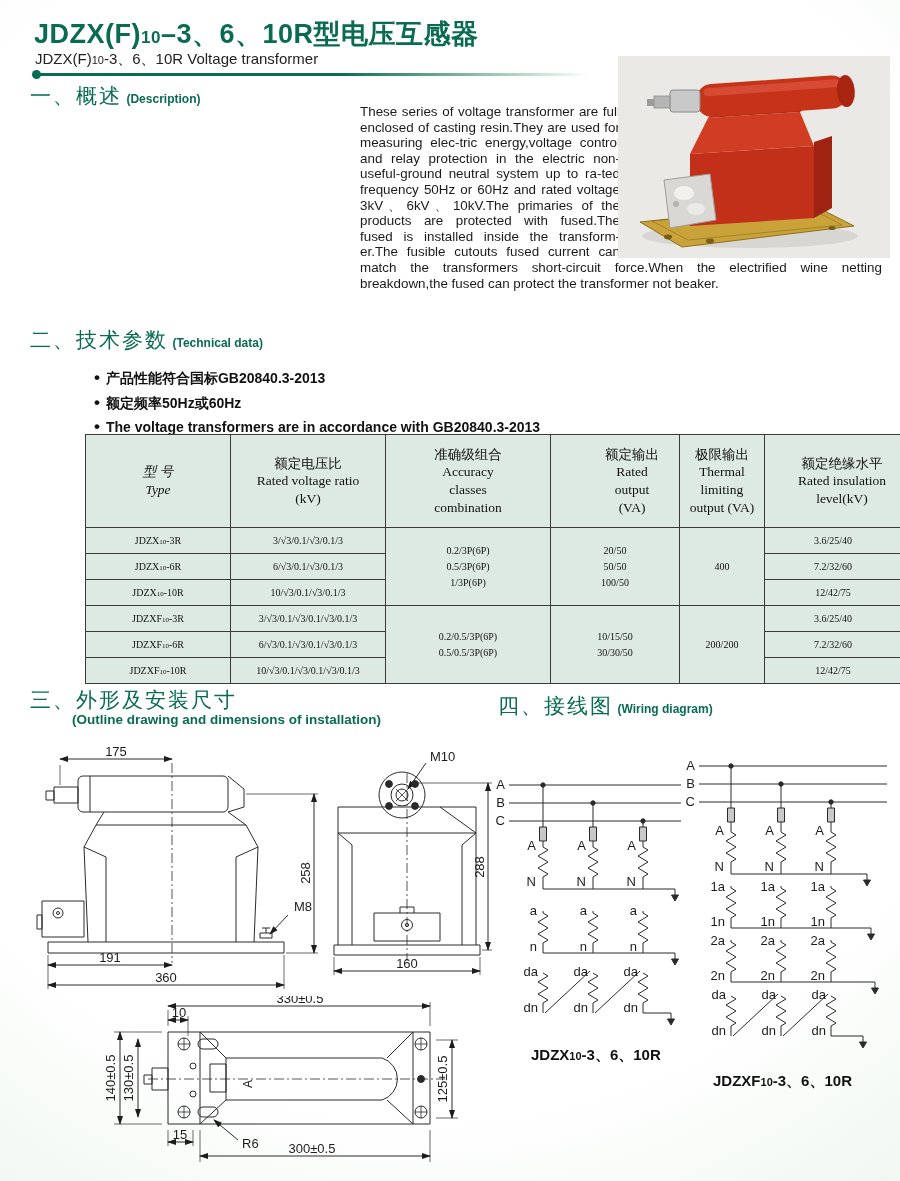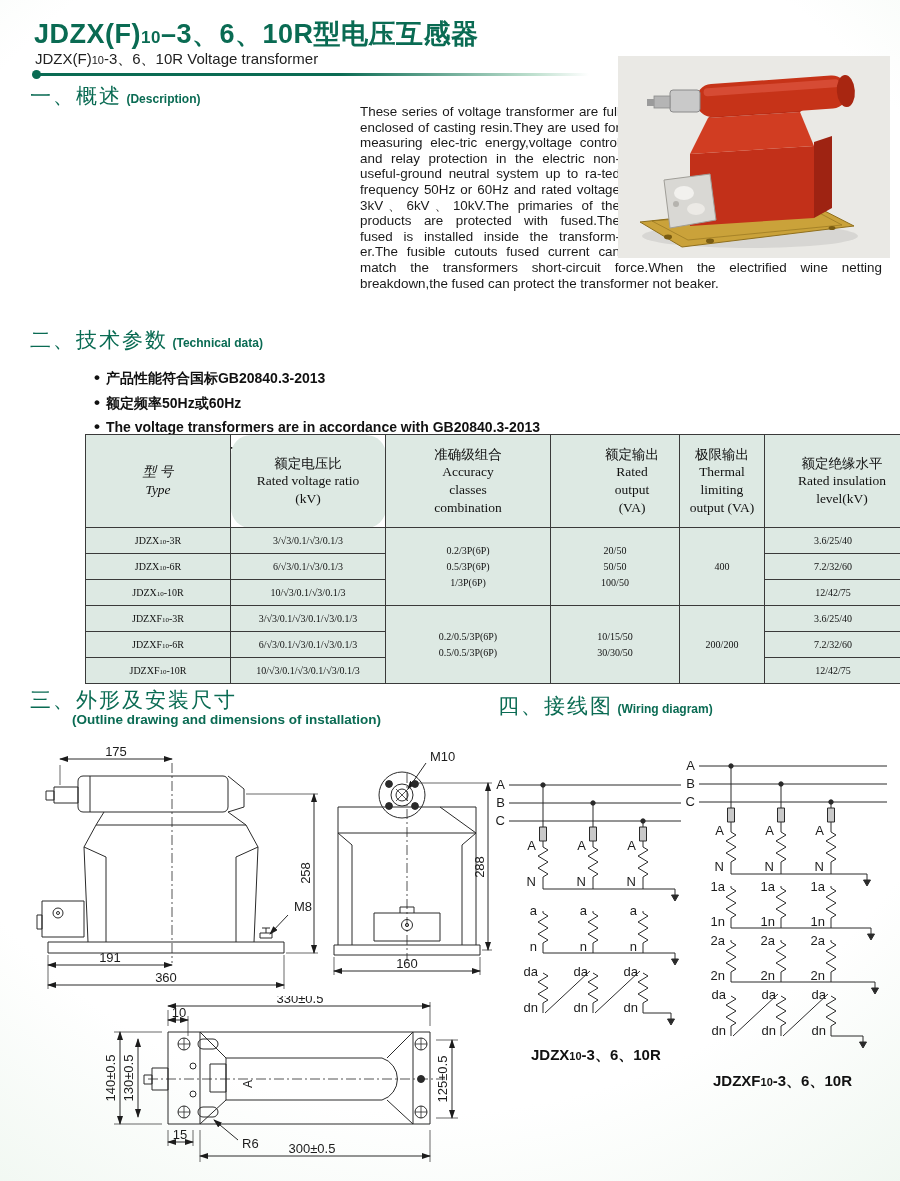--- a/index.html
+++ b/index.html
@@ -30,21 +30,21 @@
   .bullets{left:86px;top:358px;list-style:none;margin:8px;padding:0;font-size:14px;line-height:1.45;font-weight:600;color:#111;}
   .bullets li::before{content:"\2022";font-size:17px;margin-right:6px;position:relative;top:0px;}
   
   .spec-table{left:85px;top:434px;border-collapse:collapse;table-layout:fixed;width:736px;}
   .spec-table th,.spec-table td{
     border:1px solid #3a3a3a;background:#dde9e3;text-align:center;vertical-align:middle;
     font-family:"Liberation Serif",serif;white-space:pre-line;padding:1px 2px;color:#111;
   }
   .spec-table th{height:90px;font-size:13.5px;font-weight:normal;line-height:1.3;}
   .spec-table td{height:23px;font-size:10px;}
-  .spec-table .c1{width:140px;font-style:italic;}.spec-table .c2{width:150px;border-radius:20px;}.spec-table .c3{width:160px;}
+  .spec-table .c1{width:140px;font-style:italic;}.spec-table .c2{width:150px;}.spec-table .c3{width:160px;}
   .spec-table .c4{width:90px;padding-left:36px;}.spec-table .c5{width:80px;}.spec-table .c6{width:114px;padding-left:20px;}
   .spec-table .grp{line-height:1.6;}
   .sub{font-size:70%;}
   .watermark{left:330px;top:440px;width:210px;height:210px;border:16px solid rgba(173,212,191,.22);border-radius:50%;}
   
   svg text{font-family:"Liberation Sans",sans-serif;fill:#1c1c1c;font-weight:normal;}
   .dwg line,.dwg path,.dwg rect,.dwg circle,.dwg polyline,.dwg ellipse{vector-effect:non-scaling-stroke;}
   .cap{font-weight:bold;font-size:15px;color:#111;white-space:nowrap;}
   .cap .sm{font-size:11px;}
   .sec3en{left:72px;top:712px;color:#0a6b53;font-size:13.5px;font-weight:bold;white-space:nowrap;}

